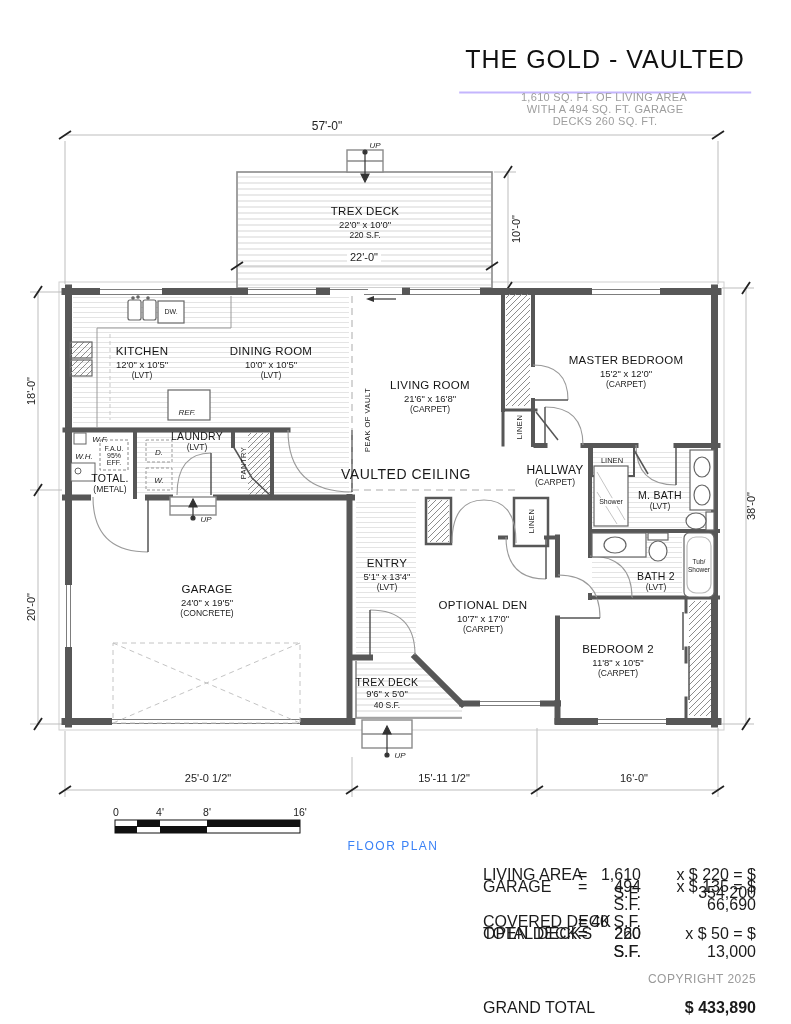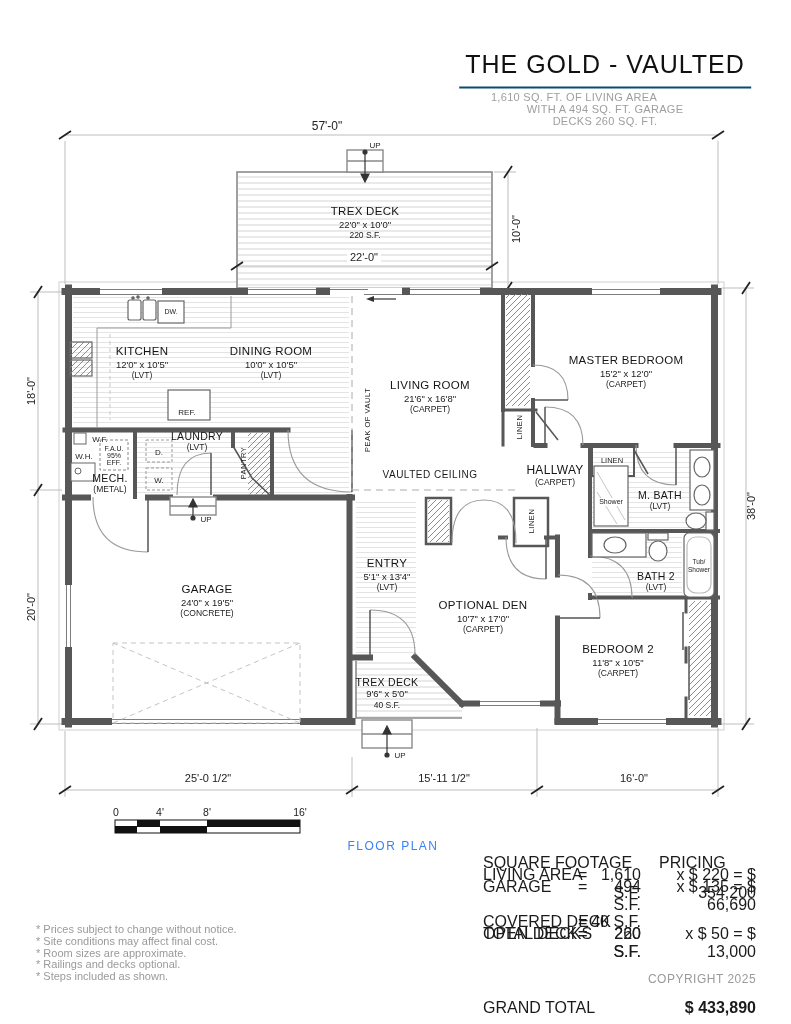--- a/index.html
+++ b/index.html
@@ -1,27 +1,27 @@
 <!DOCTYPE html>
 <html><head>
 <meta charset="utf-8">
 <style>
   html,body{margin:0;padding:0;background:#fff;}
   #page{position:relative;width:791px;height:1024px;background:#fff;overflow:hidden;
         font-family:"Liberation Sans","DejaVu Sans",sans-serif;color:#1b1b1b;}
   svg{position:absolute;left:0;top:0;}
   .abs{position:absolute;transform:translate(-50%,-50%);white-space:nowrap;text-align:center;}
-  .title{font-size:25px;letter-spacing:1px;color:#111;border-bottom:2px solid #0c4a6e;padding:0 6px 8px 6px;}
+  .title{font-size:25px;letter-spacing:1px;color:#111;border-bottom:2px solid #c4b5fd;padding:0 6px 18px 6px;}
   .sub{font-size:11px;color:#9e9e9e;letter-spacing:.3px;}
   .room{position:absolute;transform:translate(-50%,-50%);display:flex;flex-direction:column;
         align-items:center;text-align:center;white-space:nowrap;line-height:1.18;}
   .rname{font-size:11.5px;letter-spacing:.3px;color:#151515;}
   .rsize{font-size:9.5px;color:#222;}
   .rnote{font-size:8.5px;color:#222;}
-  .sm{font-size:8px;color:#222;}
+  .sm{font-size:8px;color:#222;font-style:italic;}
   .xs{font-size:7px;color:#222;line-height:1.1;}
   .dim{font-size:11px;color:#222;}
   .vdim{transform:translate(-50%,-50%) rotate(-90deg);}
   .vlbl{transform:translate(-50%,-50%) rotate(-90deg);font-size:7.5px;letter-spacing:.5px;color:#222;}
   .whitebg{background:#fff;padding:0 3px;}
   .fplabel{font-size:12px;letter-spacing:1.5px;color:#3b82f6;}
   .scaletick{font-size:10.5px;color:#222;}
   .copyright{font-size:12px;color:#9a9a9a;letter-spacing:.5px;}
   .notes{position:absolute;left:36px;top:924px;font-size:11px;color:#9a9a9a;line-height:11.8px;}
   .trow{position:absolute;left:483px;height:11px;width:295px;}
@@ -258,21 +258,21 @@
     <g fill="#111" stroke="none">
       <rect x="137" y="820" width="23" height="6.5"></rect>
           <rect x="207" y="820" width="93" height="6.5"></rect>
       <rect x="115" y="826.5" width="22" height="6.5"></rect>
           <rect x="160" y="826.5" width="47" height="6.5"></rect>
     </g>
   </g>
 </svg>
 
 <div class="abs title" style="left:605px;top:69px">THE GOLD - VAULTED</div>
-<div class="abs sub" style="left:574px;top:97px">1,610 SQ. FT. OF LIVING AREA</div>
+<div class="abs sub" style="left:604px;top:97px">1,610 SQ. FT. OF LIVING AREA</div>
 <div class="abs sub" style="left:605px;top:109px">WITH A 494 SQ. FT. GARAGE</div>
 <div class="abs sub" style="left:605px;top:121px">DECKS 260 SQ. FT.</div>
 
 <div class="abs dim whitebg" style="left:327px;top:126px;font-size:12px">57'-0"</div>
 <div class="abs dim whitebg" style="left:364px;top:257px">22'-0"</div>
 <div class="abs dim vdim" style="left:516px;top:229px">10'-0"</div>
 <div class="abs dim vdim" style="left:31px;top:391px">18'-0"</div>
 <div class="abs dim vdim" style="left:31px;top:607px">20'-0"</div>
 <div class="abs dim vdim" style="left:751px;top:506px">38'-0"</div>
 <div class="abs dim whitebg" style="left:208px;top:778px">25'-0 1/2"</div>
@@ -302,21 +302,21 @@
 <div class="room" style="left:626px;top:371px">
   <span class="rname">MASTER BEDROOM</span>
       <span class="rsize">15'2" x 12'0"</span>
       <span class="rnote">(CARPET)</span>
 </div>
 <div class="room" style="left:197px;top:441px">
   <span class="rname" style="font-size:10.5px">LAUNDRY</span>
       <span class="rnote">(LVT)</span>
 </div>
 <div class="room" style="left:110px;top:483px">
-  <span class="rname" style="font-size:10.5px">MECH.</span>
+  <span class="rname" style="font-size:10.5px">TOTAL.</span>
       <span class="rnote">(METAL)</span>
 </div>
 <div class="room" style="left:555px;top:475px">
   <span class="rname" style="font-size:12px">HALLWAY</span>
       <span class="rnote">(CARPET)</span>
 </div>
 <div class="room" style="left:660px;top:500px">
   <span class="rname" style="font-size:10.5px">M. BATH</span>
       <span class="rnote">(LVT)</span>
 </div>
@@ -360,36 +360,32 @@
 <div class="abs xs" style="left:114px;top:449px">F.A.U.</div>
 <div class="abs xs" style="left:114px;top:456px">95%</div>
 <div class="abs xs" style="left:114px;top:463px">EFF.</div>
 <div class="abs sm" style="left:159px;top:452px">D.</div>
 <div class="abs sm" style="left:159px;top:480px">W.</div>
 <div class="abs vlbl" style="left:243px;top:463px">PANTRY</div>
 <div class="abs vlbl" style="left:519px;top:427px">LINEN</div>
 <div class="abs vlbl" style="left:531px;top:521px">LINEN</div>
 <div class="abs" style="left:612px;top:460px;font-size:7.5px">LINEN</div>
 <div class="abs vlbl" style="left:367px;top:420px">PEAK OF VAULT</div>
-<div class="abs" style="left:430px;top:474px;font-size:10px;letter-spacing:.5px">VAULTED CEILING</div>
+<div class="abs" style="left:406px;top:474px;font-size:14px;letter-spacing:.5px">VAULTED CEILING</div>
 <div class="abs xs" style="left:611px;top:502px;background:#fff">Shower</div>
 <div class="abs" style="left:699px;top:561px;font-size:6.5px">Tub/</div>
 <div class="abs" style="left:699px;top:569px;font-size:6.5px">Shower</div>
 
 <div class="abs scaletick" style="left:116px;top:812px">0</div>
 <div class="abs scaletick" style="left:160px;top:812px">4'</div>
 <div class="abs scaletick" style="left:207px;top:812px">8'</div>
 <div class="abs scaletick" style="left:300px;top:812px">16'</div>
 
 <div class="abs fplabel" style="left:393px;top:846px">FLOOR PLAN</div>
 
-<div class="trow" style="top:854px">
-  <span class="tl">SQUARE FOOTAGE</span>
-  <span class="ph">PRICING</span>
-</div>
 <div class="trow" style="top:866px">
   <span class="tl">LIVING AREA</span>
       <span class="teq">=</span>
       <span class="tv">1,610 S.F.</span>
       <span class="tp">x $ 220 = $ 354,200</span>
 </div>
 <div class="trow" style="top:878px">
   <span class="tl">GARAGE</span>
       <span class="teq">=</span>
       <span class="tv">494 S.F.</span>
@@ -409,23 +405,16 @@
   <span class="tl">TOTAL DECKS</span>
       <span class="teq">=</span>
       <span class="tv">260 S.F.</span>
       <span class="tp">x $ 50 = $ 13,000</span>
 </div>
 <div class="trow grand" style="top:999px">
   <span class="tl">GRAND TOTAL</span>
       <span class="tp">$ 433,890</span>
 </div>
 
-<div class="notes">
-  <div>* Prices subject to change without notice.</div>
-  <div>* Site conditions may affect final cost.</div>
-  <div>* Room sizes are approximate.</div>
-  <div>* Railings and decks optional.</div>
-  <div>* Steps included as shown.</div>
-</div>
 
 <div class="abs copyright" style="left:702px;top:979px">COPYRIGHT 2025</div>
 
 </div>
 
 </body></html>

